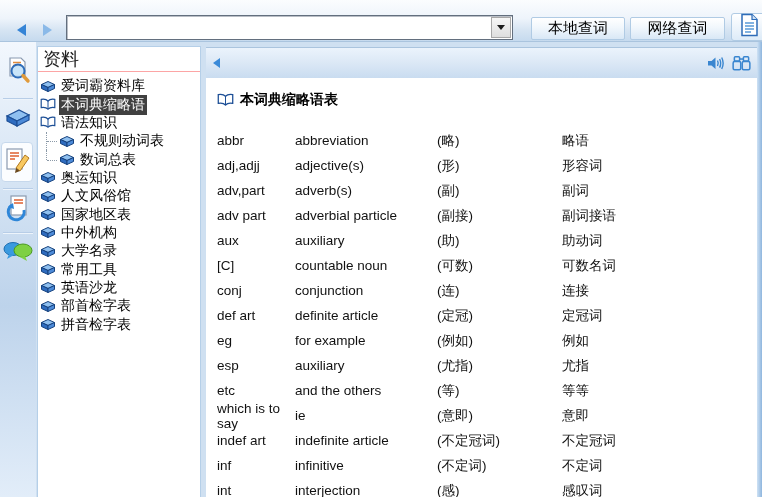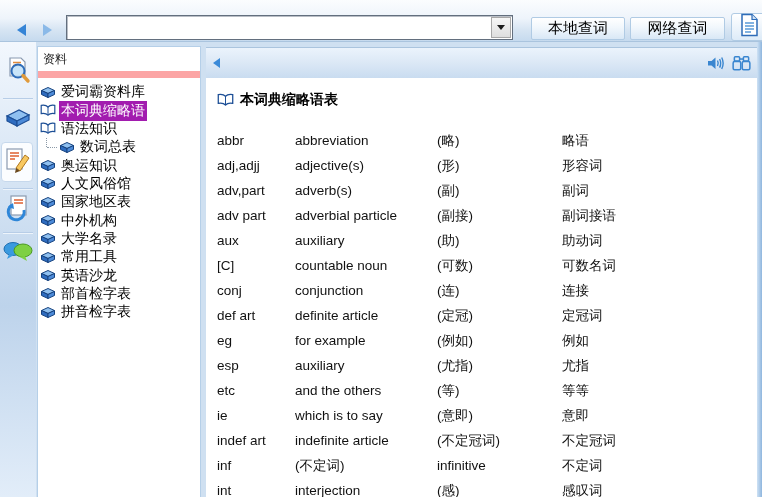--- a/index.html
+++ b/index.html
@@ -33,33 +33,33 @@
   
   .side-toolbar{position:absolute;left:0;top:42px;width:36px;height:455px;
     background:linear-gradient(180deg,#f2f7fd 0%,#d8e6f5 28%,#bdd3eb 58%,#e2edf9 100%)}
   .tool-slot{position:absolute;left:0;width:36px;height:40px;display:flex;align-items:center;justify-content:center;cursor:pointer}
   .tool-slot.selected{left:1px;width:32px;background:#fbfdff;border:1px solid #c6d8ec;border-radius:4px;box-sizing:border-box}
   .tool-sep{position:absolute;left:3px;width:30px;height:1px;background:#b7cde7;box-shadow:0 1px 0 #edf4fb}
 
   
   .sidebar{position:absolute;left:37px;top:46px;width:164px;height:451px;background:#fff;
     border:1px solid #b5cfe8;border-bottom:none;box-sizing:border-box;overflow:hidden}
-  .sidebar-header{height:24px;line-height:24px;padding-left:5px;font-size:12px;color:#222;
-    border-bottom:7px solid #fca5a5}
+  .sidebar-header{height:24px;line-height:24px;padding-left:5px;font-size:18px;color:#222;
+    border-bottom:1px solid #fca5a5}
   .tree{padding-top:5px}
   .tree-item{height:18.35px;display:flex;align-items:center;padding-left:2px;font-size:14px;color:#000;
     cursor:pointer;white-space:nowrap}
   .ticon{width:16px;height:13px;margin-right:3px;flex:none;display:inline-flex}
   .ticon svg{width:16px;height:13px}
   .connector{width:19px;height:18.35px;position:relative;flex:none}
   .connector::before{content:"";position:absolute;left:6px;top:0;bottom:0;border-left:1px dotted #8c9aa8}
   .connector.last::before{bottom:50%}
   .connector::after{content:"";position:absolute;left:7px;top:50%;width:10px;border-top:1px dotted #8c9aa8}
   .tlabel{padding:1px 2px}
-  .tlabel.selected{background:#a21caf;color:#fff}
+  .tlabel.selected{background:#404040;color:#fff}
 
   
   .content-header{position:absolute;left:206px;top:47px;width:551px;height:31px;box-sizing:border-box;
     background:linear-gradient(180deg,#ebf3fc 0%,#dde9f6 45%,#c9dcf0 100%);
     border-top:1px solid #aac4de}
   .hdr-collapse{position:absolute;left:7px;top:10px;width:0;height:0;cursor:pointer;
     border-top:5px solid transparent;border-bottom:5px solid transparent;border-right:7px solid #3b8ad8}
   .hdr-icons{position:absolute;right:6px;top:7px;display:flex;gap:7px;align-items:center}
   .hdr-icons span{display:inline-flex;cursor:pointer}
   .content-body{position:absolute;left:206px;top:78px;width:551px;height:419px;background:#fff;overflow:hidden}
@@ -177,20 +177,31 @@
           <span class="tlabel selected">本词典缩略语</span>
         </div>
         <div class="tree-item">
           <span class="ticon">
             <svg viewBox="0 0 16 13">
   <path d="M8 3 C6.5 1.4 4 0.9 1.2 1.4 L1.2 9.6 C4 9.1 6.5 9.6 8 11.2 C9.5 9.6 12 9.1 14.8 9.6 L14.8 1.4 C12 0.9 9.5 1.4 8 3 Z" fill="#fff" stroke="#1d4f96" stroke-width="1.2"></path>
   <path d="M8 3 L8 11.2" stroke="#1d4f96"></path>
             </svg>
           </span>
           <span class="tlabel">语法知识</span>
+        </div>
+        <div class="tree-item">
+          <span class="connector"></span>
+          <span class="ticon">
+            <svg viewBox="0 0 16 13">
+  <path d="M1.5 4.5 L8 1.5 L14.5 4.5 L8 7.5 Z" fill="#8fc0f0" stroke="#16427e"></path>
+  <path d="M1.5 4.5 L1.5 8.5 L8 11.5 L8 7.5 Z" fill="#2e6cc0" stroke="#16427e"></path>
+  <path d="M14.5 4.5 L14.5 8.5 L8 11.5 L8 7.5 Z" fill="#4c8ad8" stroke="#16427e"></path>
+            </svg>
+          </span>
+          <span class="tlabel">不规则动词表</span>
         </div>
         <div class="tree-item">
           <span class="connector last"></span>
           <span class="ticon">
             <svg viewBox="0 0 16 13">
   <path d="M1.5 4.5 L8 1.5 L14.5 4.5 L8 7.5 Z" fill="#8fc0f0" stroke="#16427e"></path>
   <path d="M1.5 4.5 L1.5 8.5 L8 11.5 L8 7.5 Z" fill="#2e6cc0" stroke="#16427e"></path>
   <path d="M14.5 4.5 L14.5 8.5 L8 11.5 L8 7.5 Z" fill="#4c8ad8" stroke="#16427e"></path>
             </svg>
           </span>
@@ -357,31 +368,31 @@
         <div class="cell">(例如)</div>
         <div class="cell">例如</div>
         <div class="cell">esp</div>
         <div class="cell">auxiliary</div>
         <div class="cell">(尤指)</div>
         <div class="cell">尤指</div>
         <div class="cell">etc</div>
         <div class="cell">and the others</div>
         <div class="cell">(等)</div>
         <div class="cell">等等</div>
+        <div class="cell">which is to say</div>
         <div class="cell">ie</div>
-        <div class="cell">which is to say</div>
         <div class="cell">(意即)</div>
         <div class="cell">意即</div>
         <div class="cell">indef art</div>
         <div class="cell">indefinite article</div>
         <div class="cell">(不定冠词)</div>
         <div class="cell">不定冠词</div>
         <div class="cell">inf</div>
+        <div class="cell">infinitive</div>
         <div class="cell">(不定词)</div>
-        <div class="cell">infinitive</div>
         <div class="cell">不定词</div>
         <div class="cell">int</div>
         <div class="cell">interjection</div>
         <div class="cell">(感)</div>
         <div class="cell">感叹词</div>
       </div>
   </div>
 
   <div class="right-strip"></div>
 </div>

